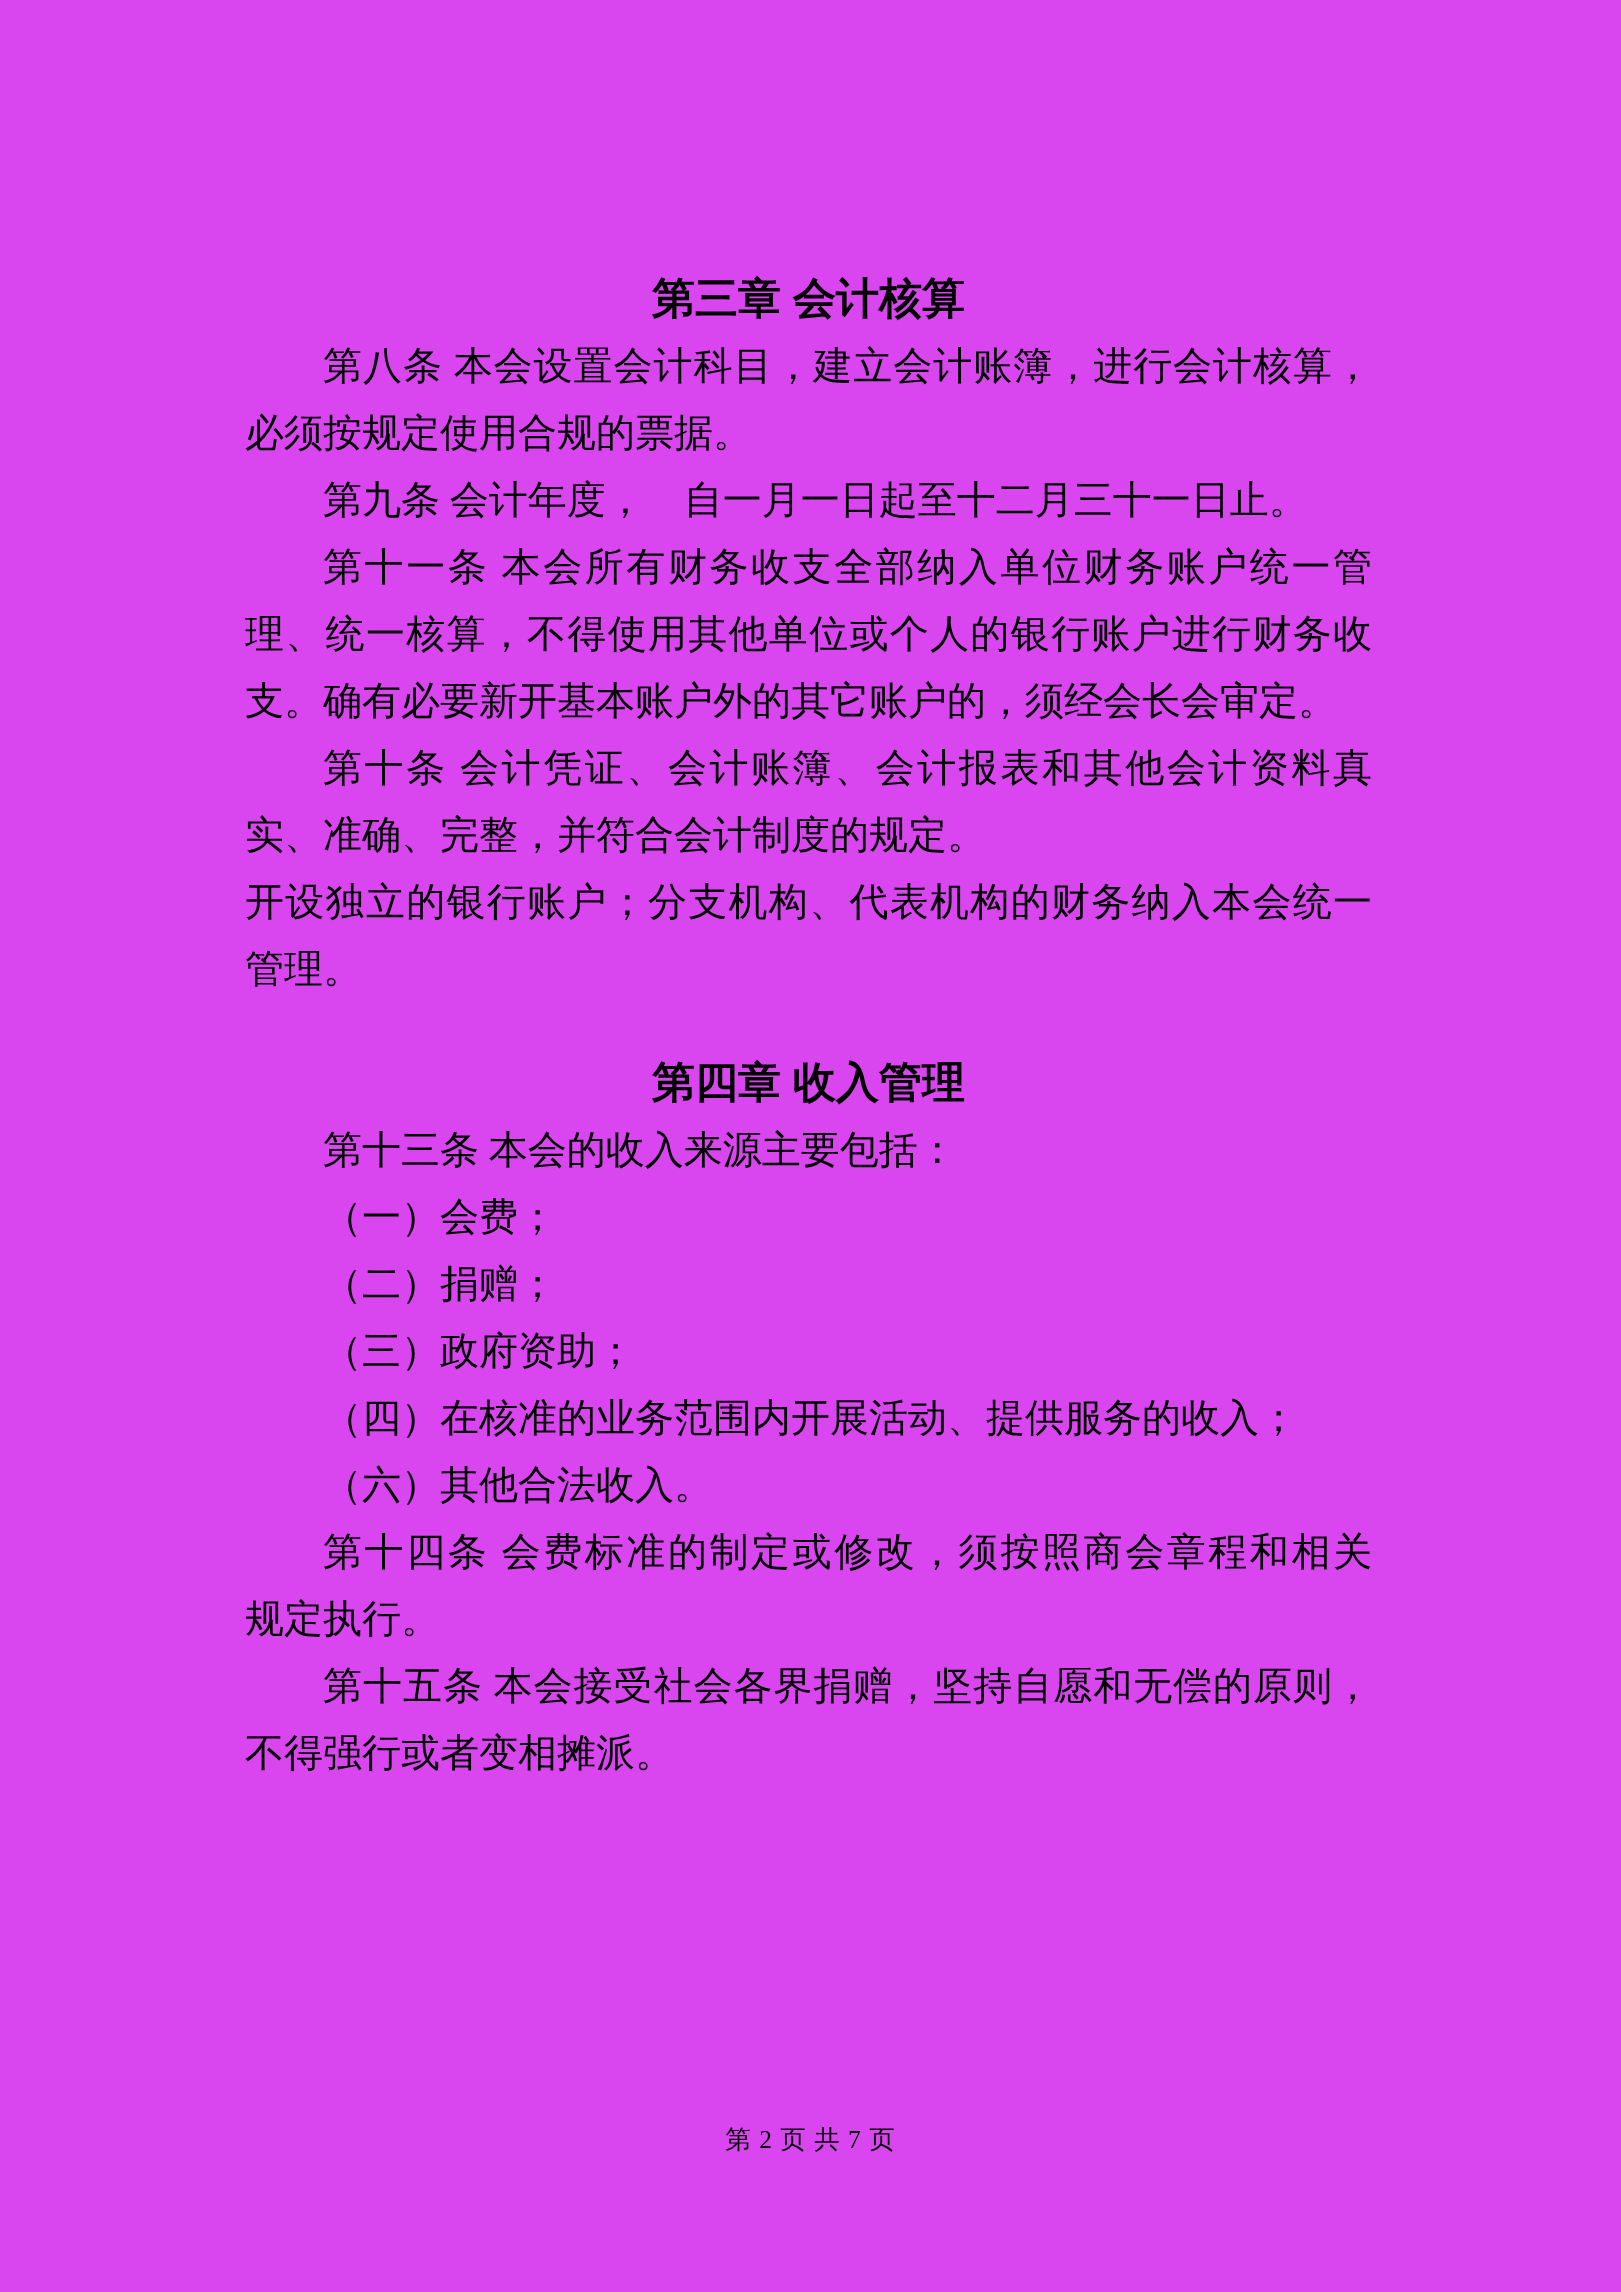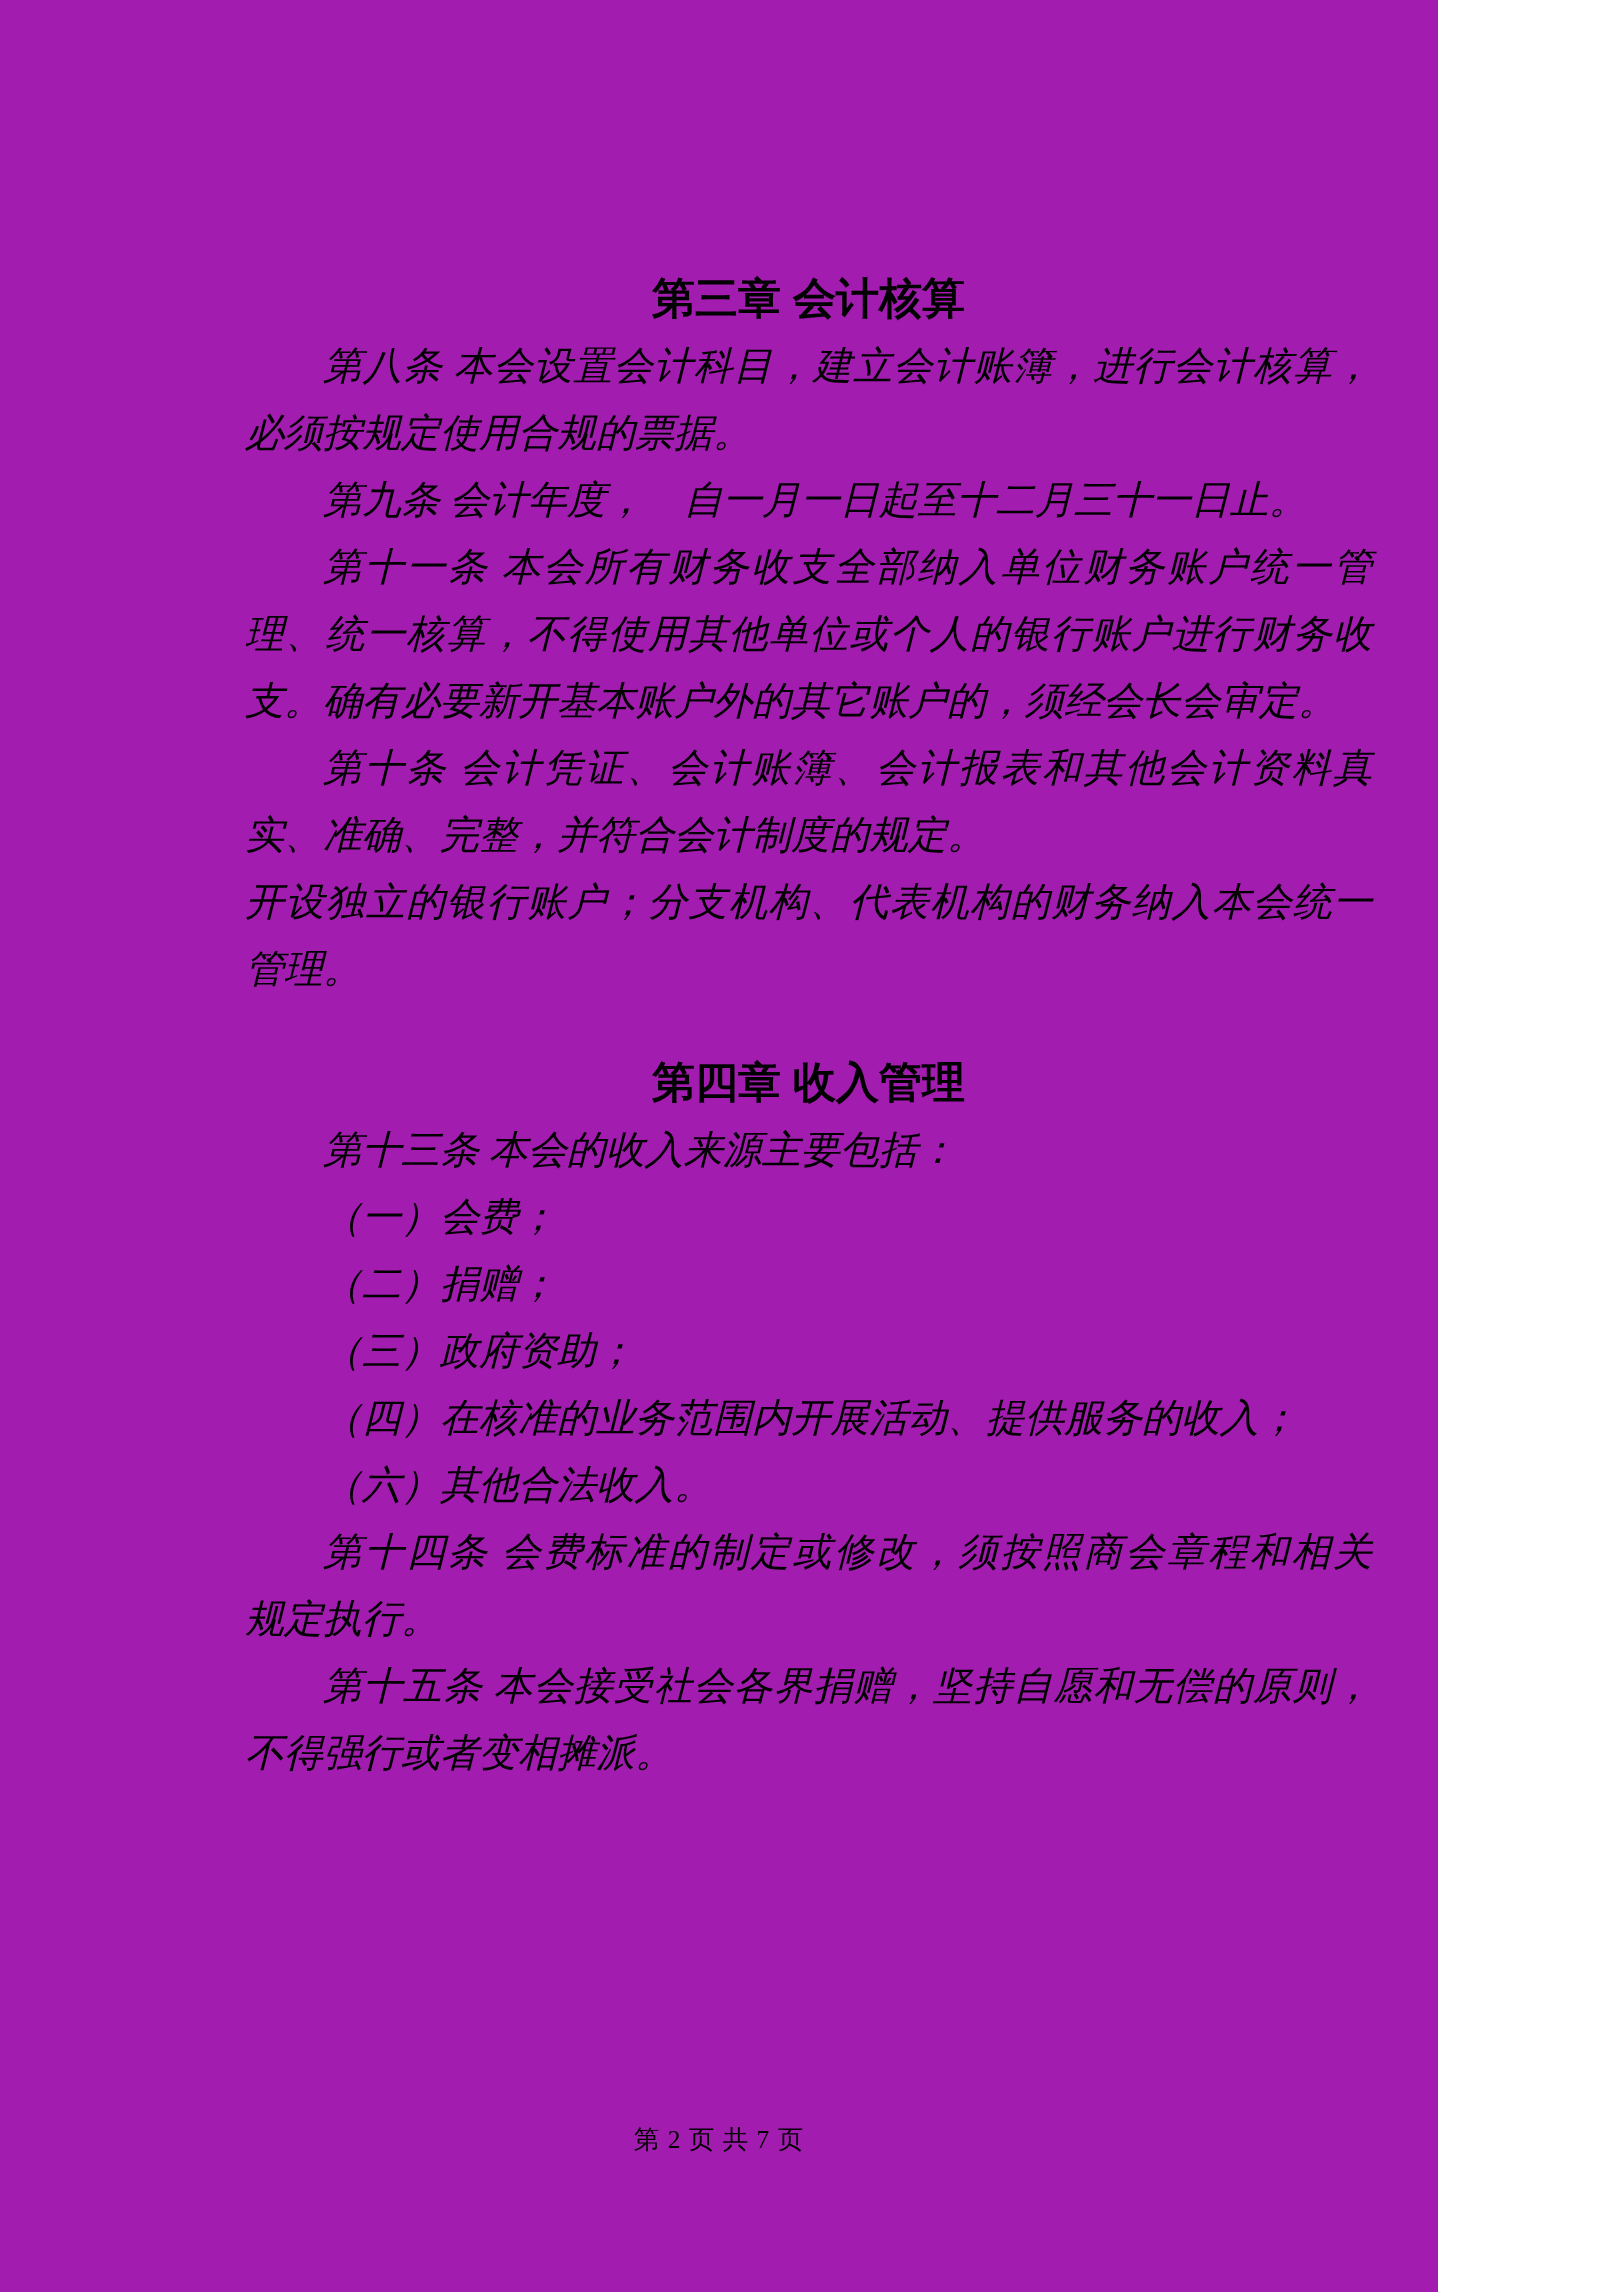--- a/index.html
+++ b/index.html
@@ -2,23 +2,23 @@
 <html><head>
 <meta charset="utf-8">
 <style>
   html, body {
     margin: 0;
     padding: 0;
     background: #ffffff;
   }
   .page {
     position: relative;
-    width: 1438px;
+    width: 1621px;
     height: 2293px;
-    background: #a21caf;
+    background: #d946ef;
     color: #000000;
     font-family: "Liberation Serif", serif;
     overflow: hidden;
   }
   .doc-body {
     position: absolute;
     left: 245px;
     top: 265px;
     width: 1127px;
     font-size: 39px;
@@ -33,21 +33,20 @@
   }
   .chapter-heading.not-first {
     margin-top: 47px;
   }
   .paragraph {
     margin: 0;
   }
   .line {
     text-align: left;
     min-height: 67px;
-    font-style: italic;
   }
   .line.fill {
     text-align: justify;
     text-align-last: justify;
     text-justify: inter-character;
   }
   .line.indent {
     text-indent: 2em;
   }
   .page-footer {

